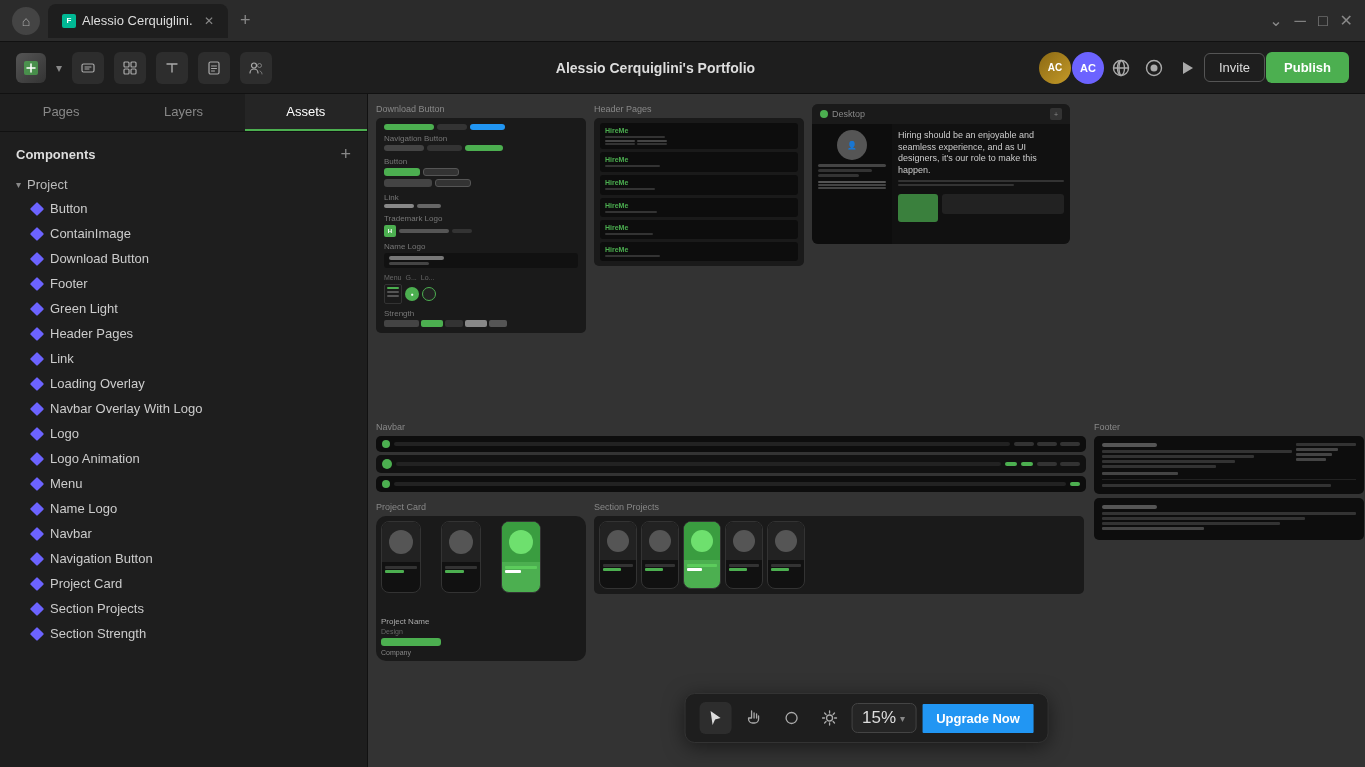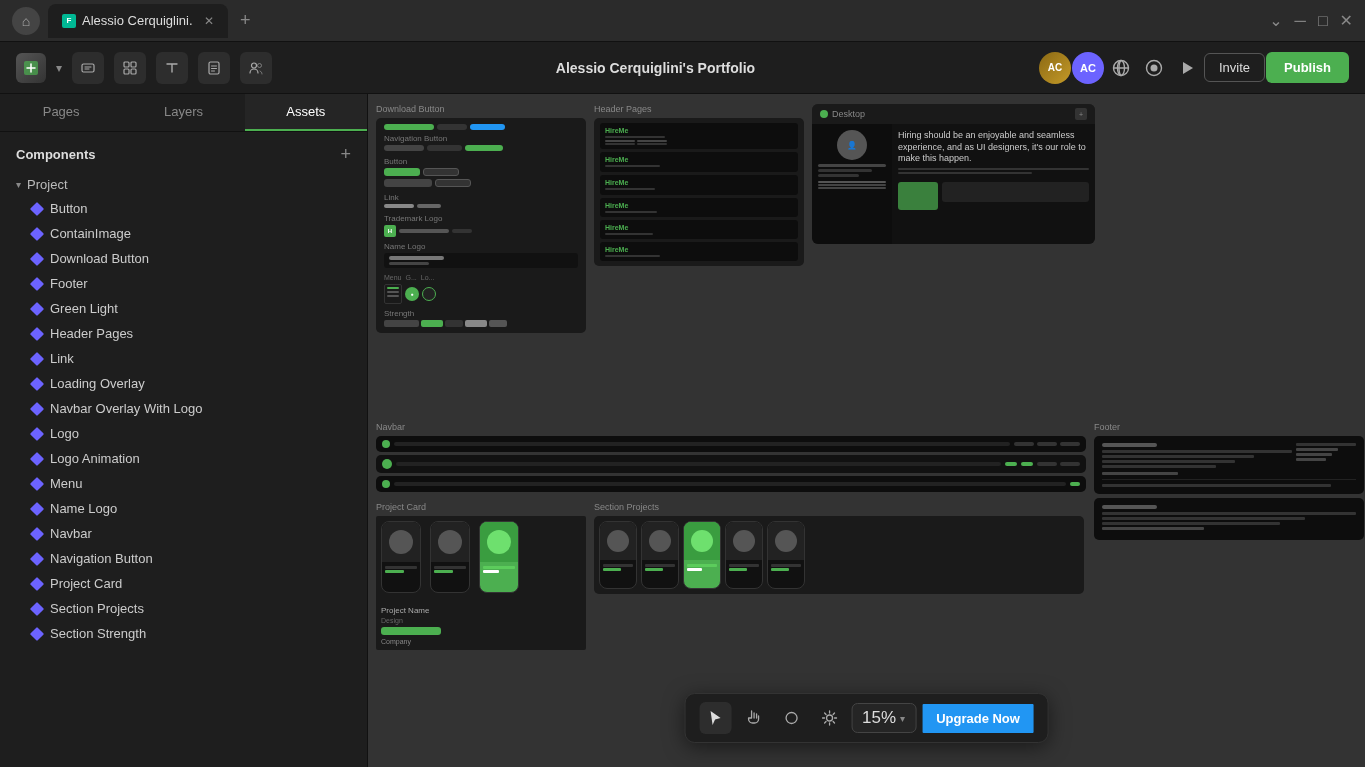--- a/index.html
+++ b/index.html
@@ -654,21 +654,21 @@
                 <div style="height:2px;width:48px;border-radius:1px;background:#333;"></div>
               </div>
               <div style="background:#0d0d0d;border-radius:3px;padding:4px 5px;">
                 <div style="font-size:7px;color:#4CAF50;font-weight:bold;margin-bottom:2px;">HireMe</div>
                 <div style="height:2px;width:55px;border-radius:1px;background:#333;"></div>
               </div>
             </div>
           </div>
         </div>
 
-        <div style="position:absolute; top:10px; left:444px; width:283px;">
+        <div style="position:absolute; top:10px; left:444px; width:258px;">
           <div style="background:#252525;border-radius:6px;overflow:hidden;">
             <div style="background:#1a1a1a;padding:4px 8px;display:flex;align-items:center;gap:4px;">
               <div style="width:8px;height:8px;border-radius:50%;background:#4CAF50;"></div>
               <span style="font-size:9px;color:#888;">Desktop</span>
               <div style="margin-left:auto;width:12px;height:12px;border-radius:2px;background:#333;display:flex;align-items:center;justify-content:center;font-size:7px;color:#888;">+</div>
             </div>
 
             <div style="display:flex;height:120px;">
               <div style="width:80px;background:#0d0d0d;padding:6px;flex-shrink:0;">
                 <div style="width:30px;height:30px;border-radius:50%;background:#555;margin-bottom:4px;margin-left:auto;margin-right:auto;display:flex;align-items:center;justify-content:center;font-size:8px;color:#aaa;">👤</div>
@@ -726,21 +726,21 @@
             <div style="display:flex;align-items:center;gap:4px;">
               <div style="width:8px;height:8px;border-radius:50%;background:#4CAF50;flex-shrink:0;"></div>
               <div style="flex:1;height:4px;border-radius:2px;background:#222;"></div>
               <div style="height:4px;width:10px;border-radius:2px;background:#4CAF50;"></div>
             </div>
           </div>
         </div>
 
         <div style="position:absolute; top:408px; left:8px; width:210px;">
           <div style="font-size:9px;color:#888;margin-bottom:4px;">Project Card</div>
-          <div style="background:#1a1a1a;border-radius:2px;padding:5px;display:flex;gap:9px;flex-wrap:wrap;">
+          <div style="background:#1a1a1a;border-radius:10px;padding:5px;display:flex;gap:20px;flex-wrap:wrap;">
 
             <div class="phone-mock">
               <div class="phone-top">
                 <div class="phone-face"></div>
               </div>
               <div class="phone-bottom">
                 <div class="phone-line"></div>
                 <div class="phone-line green"></div>
               </div>
             </div>

